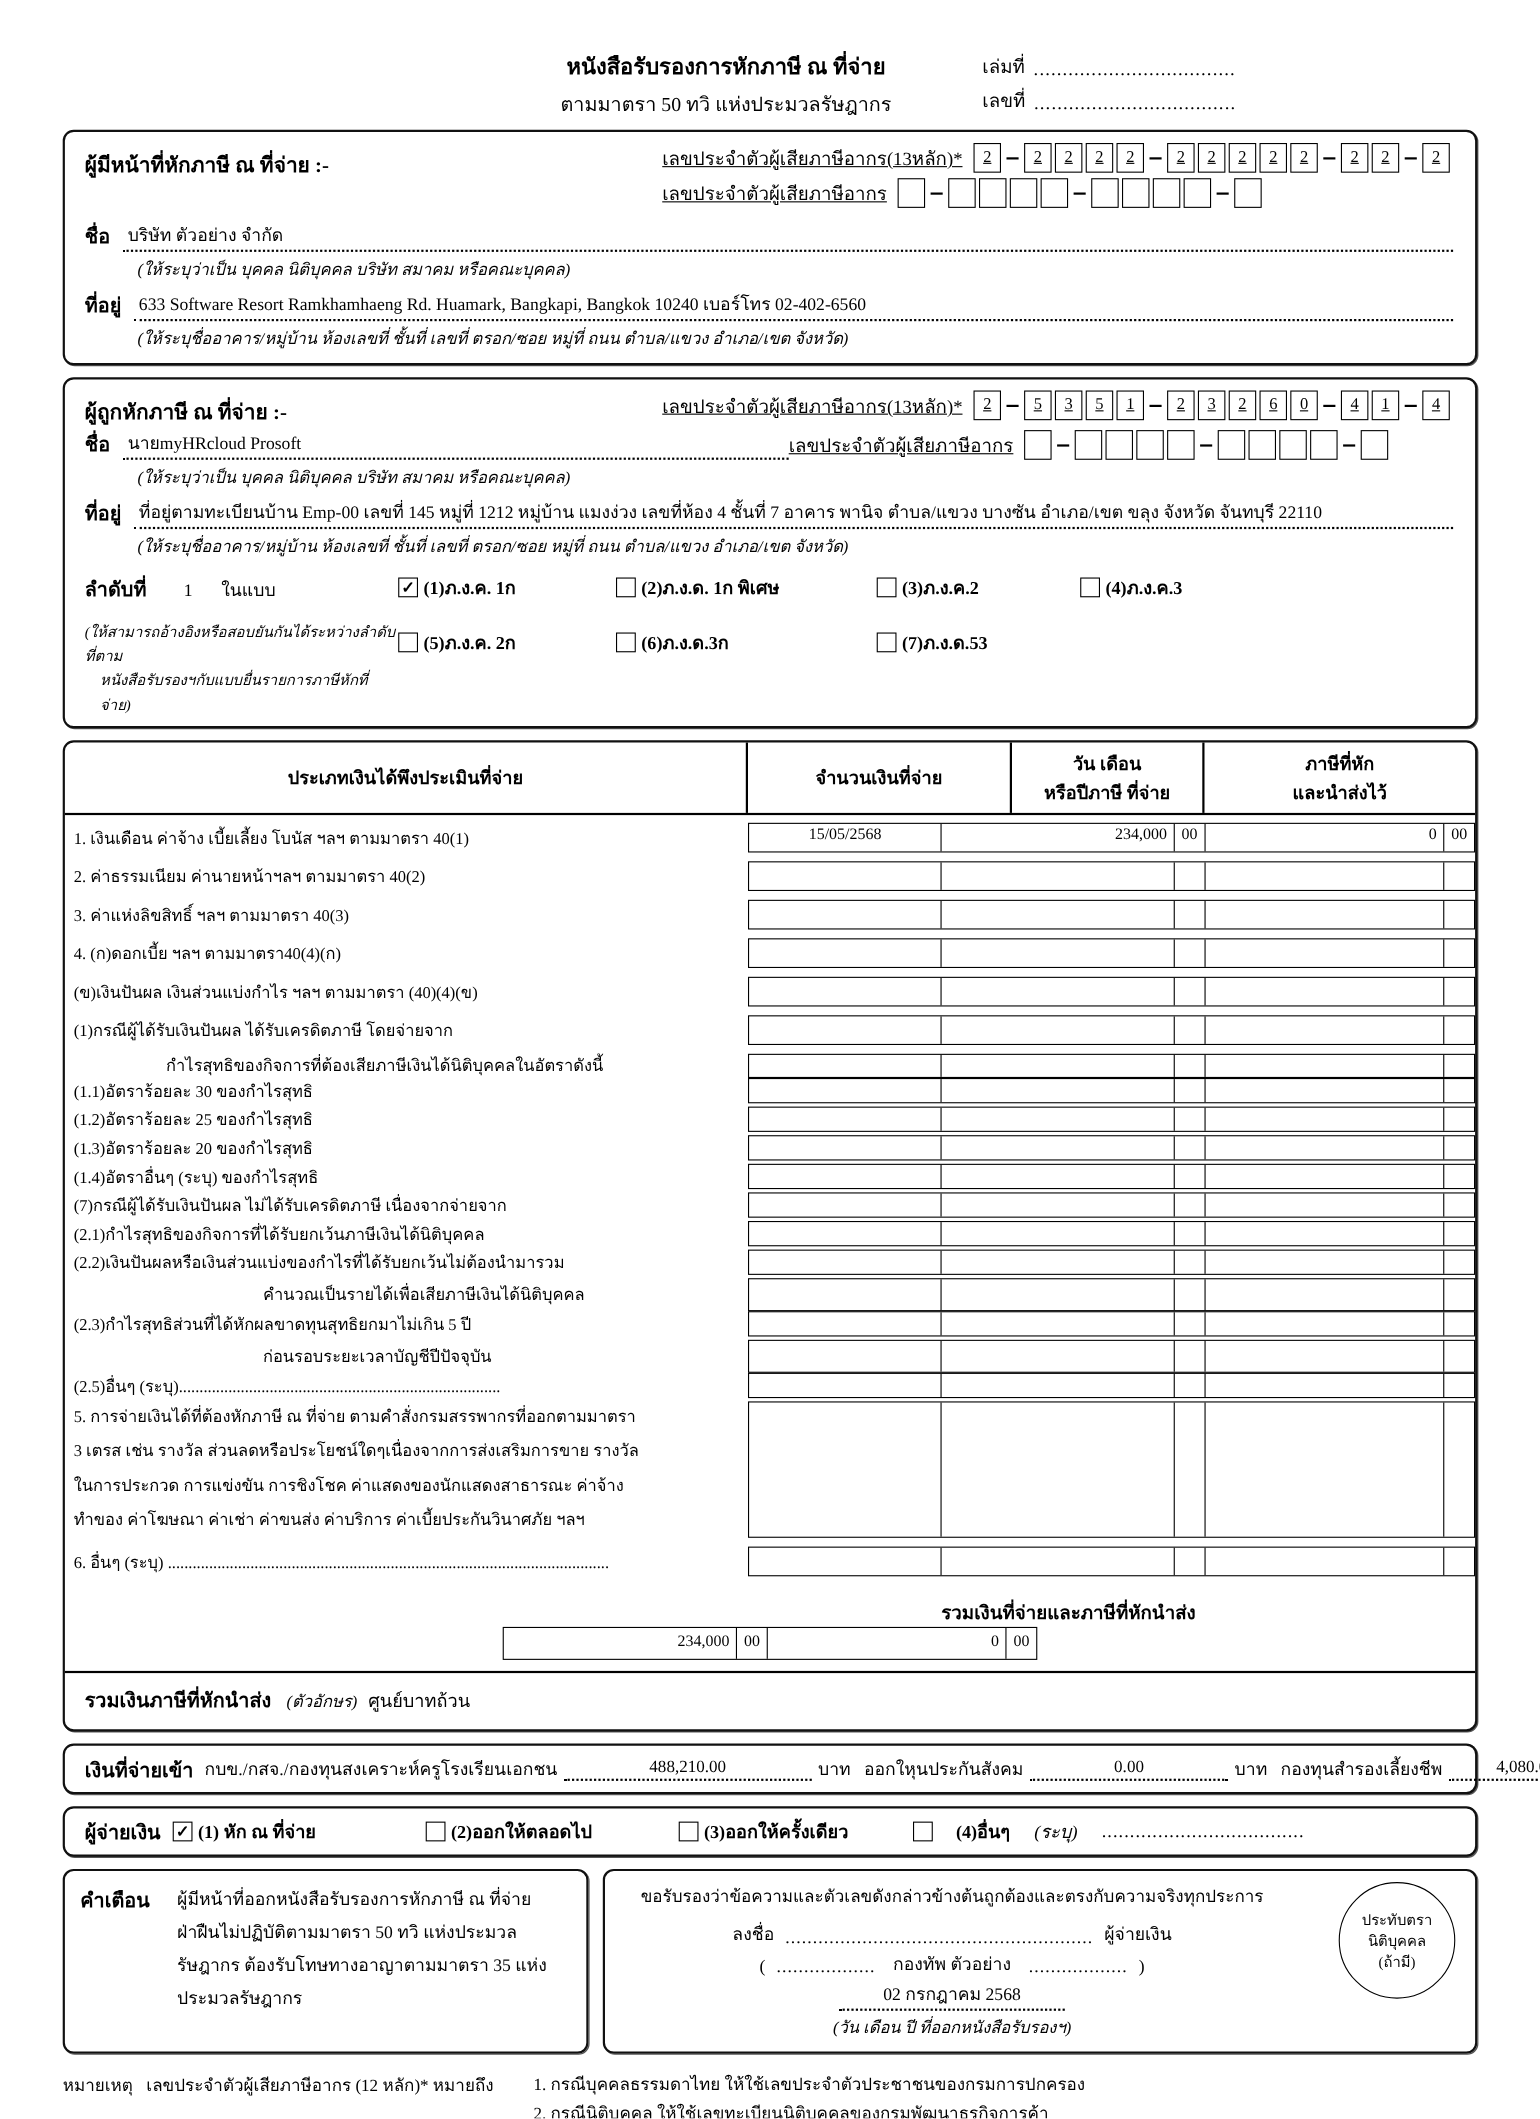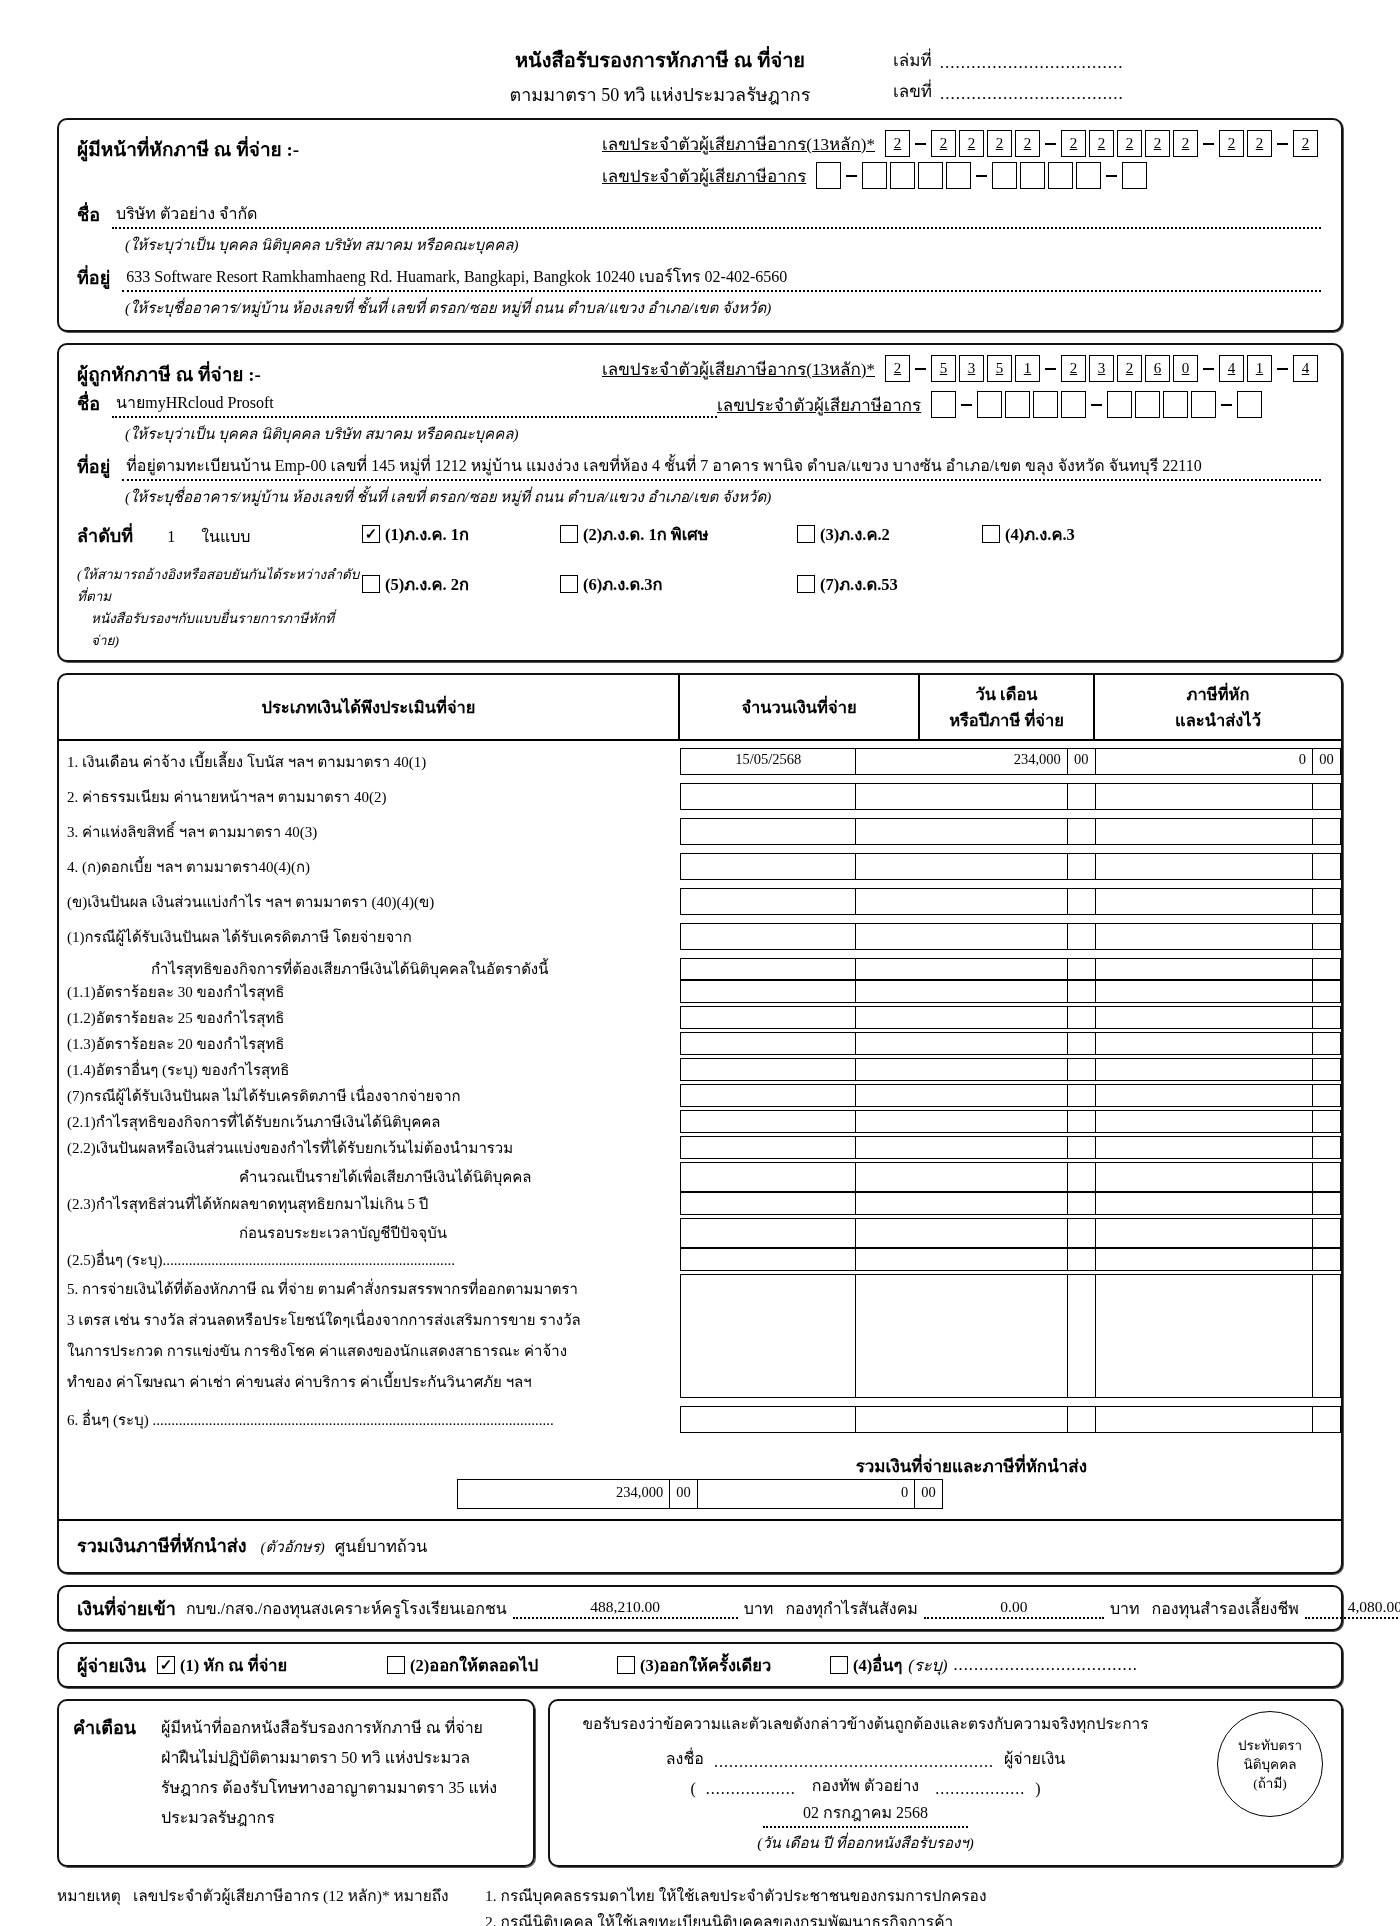--- a/index.html
+++ b/index.html
@@ -96,21 +96,21 @@
   .words-value { font-size:16.5px; }
 
   
   .oneline-box { height:46px; display:flex; align-items:center; padding:0 18px; }
   .funds-label { font-weight:bold; font-size:18px; margin-right:10px; white-space:nowrap; }
   .fund-text { font-size:16px; white-space:nowrap; }
   .dotfield { display:inline-block; border-bottom:2px dotted #000; text-align:center; font-size:15.5px;
               padding:0 6px 1px 6px; margin:0 6px; }
   .df1 { min-width:225px; } .df2 { min-width:180px; } .df3 { min-width:140px; }
   .pt-label { font-weight:bold; font-size:18px; width:80px; }
-  .pt-opt1 { width:230px; } .pt-opt2 { width:230px; } .pt-opt3 { width:213px; } .pt-opt4 { flex:1; }
+  .pt-opt1 { width:230px; } .pt-opt2 { width:230px; } .pt-opt3 { width:213px; } .pt-opt4 { flex:1;gap:16px; }
   .pt-dots { flex:1; border-bottom:0; letter-spacing:1px; overflow:hidden; white-space:nowrap; font-weight:normal; }
   .italic { font-style:italic; font-weight:normal; }
 
   
   .bottom-row { margin-left:57px; width:1286px; display:flex; gap:13px; margin-bottom:14px; }
   .warn-box { width:478px; border:2px solid #111; border-radius:10px; box-shadow:1px 1px 0 #555;
               padding:12px 14px; display:flex; }
   .warn-label { font-weight:bold; font-size:18px; width:88px; flex:none; }
   .warn-text { font-size:16px; line-height:30px; }
   .cert-box { flex:1; border:2px solid #111; border-radius:10px; box-shadow:1px 1px 0 #555;
@@ -585,21 +585,21 @@
       <span class="words-note">(ตัวอักษร)</span>
       <span class="words-value">ศูนย์บาทถ้วน</span>
     </div>
   </div>
 
   <div class="box oneline-box">
     <span class="funds-label">เงินที่จ่ายเข้า</span>
     <span class="fund-text">กบข./กสจ./กองทุนสงเคราะห์ครูโรงเรียนเอกชน</span>
     <span class="dotfield df1">488,210.00</span>
     <span class="fund-text">บาท</span>
-    <span class="fund-text" style="margin-left:12px;">กองทุกำไรสันสังคม</span>
+    <span class="fund-text" style="margin-left:12px;">ออกใหุนประกันสังคม</span>
     <span class="dotfield df2">0.00</span>
     <span class="fund-text">บาท</span>
     <span class="fund-text" style="margin-left:12px;">กองทุนสำรองเลี้ยงชีพ</span>
     <span class="dotfield df3">4,080.00</span>
 
   </div>
 
   <div class="box oneline-box">
     <span class="pt-label">ผู้จ่ายเงิน</span>
     <span class="cbitem pt-opt1">

